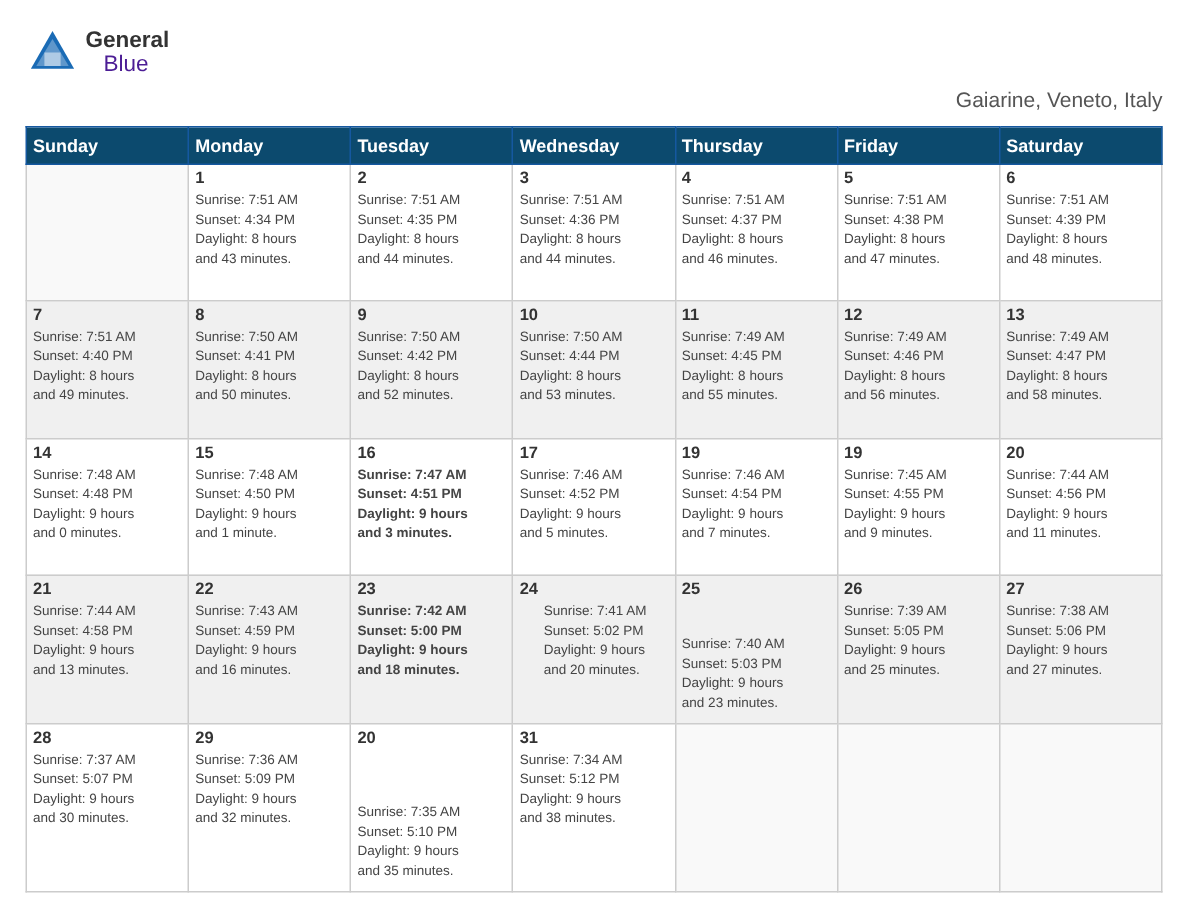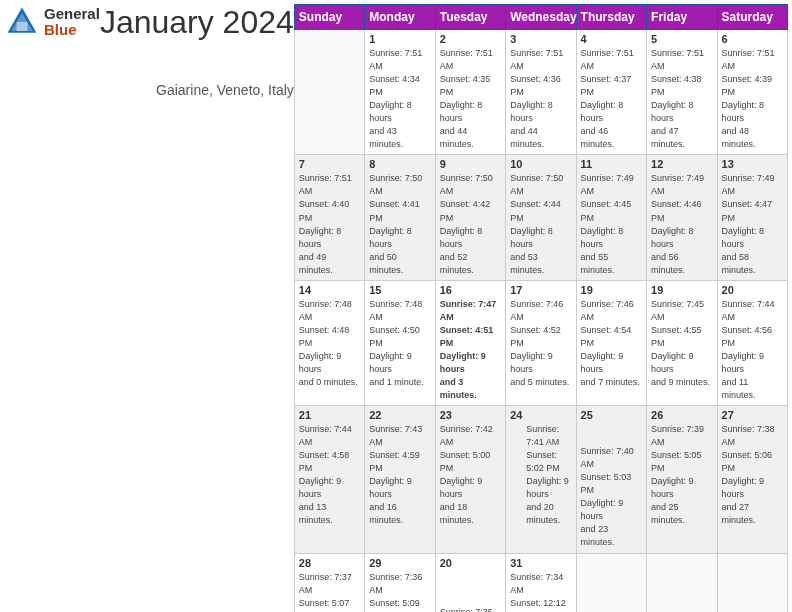--- a/index.html
+++ b/index.html
@@ -7,23 +7,23 @@
       font-family: Arial, sans-serif;
       background: #fff;
       width: 792px;
       height: 612px;
       overflow: hidden;
     }
     .page {
       width: 792px;
       height: 612px;
       background: #fff;
-      padding: 4px;
+      padding: 17px;
       display: flex;
-      flex-direction: row;
+      flex-direction: column;
     }
     .header {
       display: flex;
       justify-content: space-between;
       align-items: flex-start;
       margin-bottom: 10px;
     }
     .logo {
       display: flex;
       align-items: center;
@@ -34,22 +34,23 @@
       flex-direction: column;
       line-height: 1.1;
     }
     .logo-general {
       font-size: 15px;
       font-weight: bold;
       color: #333;
     }
     .logo-blue {
       font-size: 15px;
-      font-weight: bold;
-      color: #c2410c;
+      font-weight: normal;
+      color: #4c1d95;
+      margin-left: 12px;
     }
     .logo-icon {
       width: 36px;
       height: 36px;
     }
     .title-area {
       text-align: right;
     }
     .month-title {
       font-size: 32px;
@@ -62,21 +63,21 @@
       margin-top: 41px;
     }
     .calendar {
       flex: 1;
       border: 1px solid #ccc;
       border-collapse: collapse;
       width: 100%;
       table-layout: fixed;
     }
     .calendar th {
-      background: #a21caf;
+      background: #0c4a6e;
       color: #fff;
       font-size: 12px;
       font-weight: bold;
       padding: 5px 4px;
       text-align: left;
       border: 1px solid #1558a0;
     }
     .calendar td {
       border: 1px solid #ccc;
       vertical-align: top;
@@ -117,21 +118,20 @@
         <polygon points="20,4 36,32 4,32" fill="#1a6bb5"></polygon>
         <polygon points="20,10 32,30 8,30" fill="#fff" opacity="0.3"></polygon>
         <rect x="14" y="20" width="12" height="10" fill="#fff" opacity="0.5"></rect>
       </svg>
       <div class="logo-text">
         <span class="logo-general">General</span>
         <span class="logo-blue">Blue</span>
       </div>
     </div>
     <div class="title-area">
-      <div class="month-title">January 2024</div>
       <div class="location">Gaiarine, Veneto, Italy</div>
     </div>
   </div>
 
   <table class="calendar">
     <thead>
       <tr>
         <th>Sunday</th>
         <th>Monday</th>
         <th>Tuesday</th>
@@ -299,21 +299,21 @@
           </td>
           <td>
             <span class="day-number">22</span>
             <div class="day-info" style="white-space: pre-line;">Sunrise: 7:43 AM
 Sunset: 4:59 PM
 Daylight: 9 hours
 and 16 minutes.</div>
           </td>
           <td>
             <span class="day-number">23</span>
-            <div class="day-info" style="white-space: pre-line;">Sunrise: 7:42 AM
+            <div class="day-info" style="white-space: pre-line; font-weight: bold;">Sunrise: 7:42 AM
 Sunset: 5:00 PM
 Daylight: 9 hours
 and 18 minutes.</div>
           </td>
           <td>
             <span class="day-number">24</span>
             <div class="day-info" style="white-space: pre-line; margin-left: 16px;">Sunrise: 7:41 AM
 Sunset: 5:02 PM
 Daylight: 9 hours
 and 20 minutes.</div>
@@ -358,21 +358,21 @@
           <td>
             <span class="day-number">20</span>
             <div class="day-info" style="white-space: pre-line; margin-top: 37px;">Sunrise: 7:35 AM
 Sunset: 5:10 PM
 Daylight: 9 hours
 and 35 minutes.</div>
           </td>
           <td>
             <span class="day-number">31</span>
             <div class="day-info" style="white-space: pre-line;">Sunrise: 7:34 AM
-Sunset: 12:12 PM
+Sunset: 5:12 PM
 Daylight: 9 hours
 and 38 minutes.</div>
           </td>
           <td class="empty"></td>
           <td class="empty"></td>
           <td class="empty"></td>
         </tr>
       </tbody>
   </table>
 </div>

